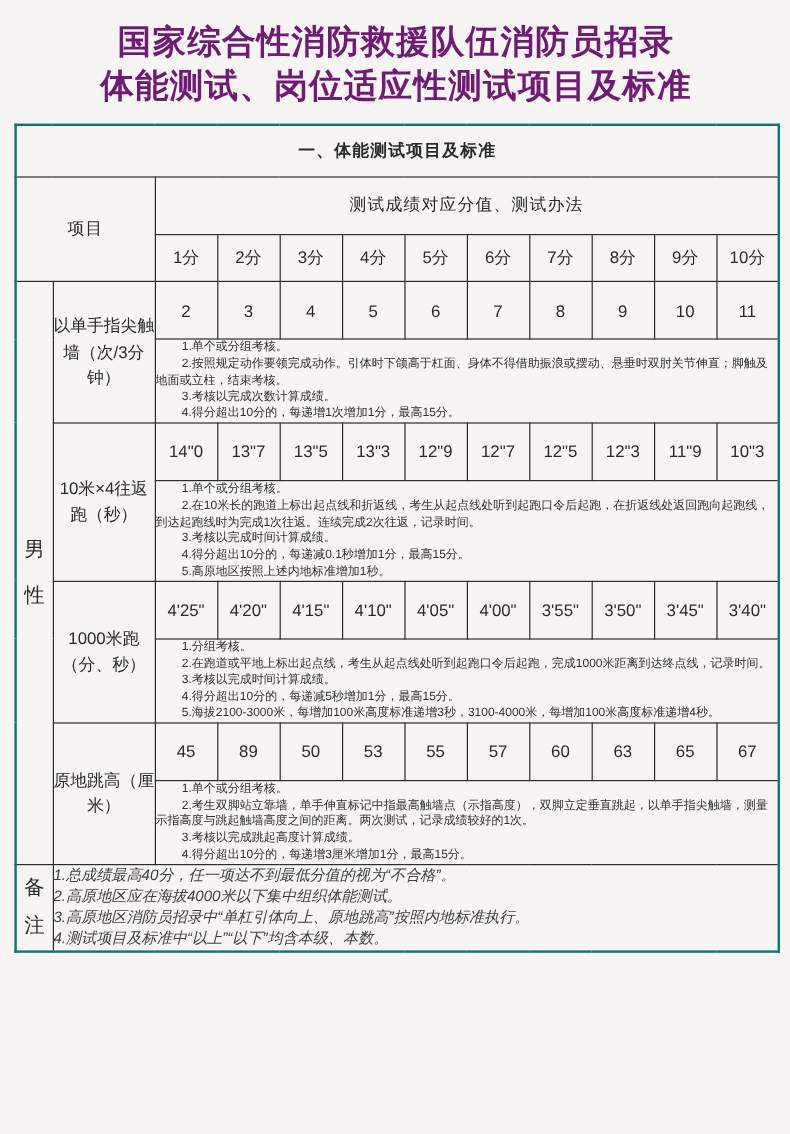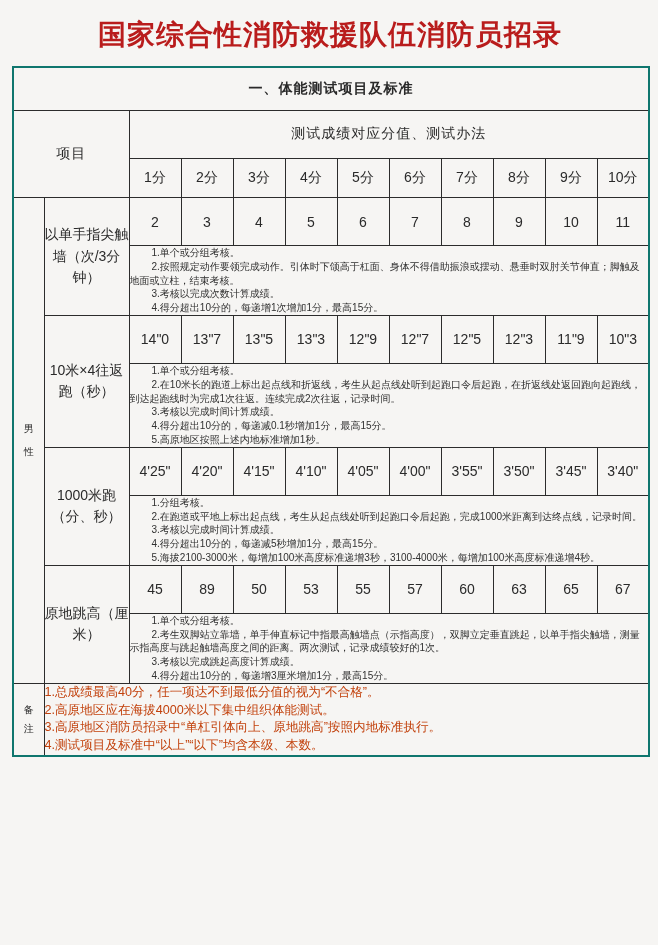--- a/index.html
+++ b/index.html
@@ -5,21 +5,21 @@
   html,body{margin:0;padding:0;}
   body{
     width:658px;height:945px;overflow:hidden;
     background:#f6f5f3;
     font-family:"Liberation Sans","DejaVu Sans",sans-serif;
     color:#262626;
     -webkit-font-smoothing:antialiased;
   }
   .page{padding:6px 10px 0 12px;}
   .doc-title{
-    text-align:center;font-weight:bold;color:#b91c1c;
+    text-align:center;font-weight:bold;color:#701a75;
     font-size:28px;line-height:37px;letter-spacing:1px;
     margin:10px 0 13px 0;
   }
   table.std{
     border-collapse:collapse;table-layout:fixed;
     width:636px;border:2px solid #0f766e;
     background:transparent;
   }
   table.std td{
     border:1px solid #2c2c2c;
@@ -31,43 +31,44 @@
   td.hd-project{height:86px;}
   td.score-hd{height:38px;text-align:center;font-size:13.5px;}
   td.val{height:47px;text-align:center;font-size:14px;}
   td.test-name{
     text-align:center;font-size:13px;line-height:1.55;
     padding:0 3px;
   }
   td.gender-cell,td.remark-label{text-align:center;}
   .vtext{
     display:block;width:1em;margin:0 auto;
-    word-break:break-all;line-height:2.3;font-size:10px;text-align:right;
+    word-break:break-all;line-height:2.3;font-size:17px;text-align:right;
   }
   td.method{
     padding:3px 8px 4px 8px;vertical-align:top;
   }
   td.method p{
     margin:0;font-size:10px;line-height:1.38;
     text-indent:2.2em;color:#303030;
   }
   td.remarks{
     padding:4px 8px 5px 23px;vertical-align:middle;
   }
   td.remarks p{
-    margin:0;font-size:12.6px;line-height:1.42;color:#c2410c;
+    margin:0;font-size:12.6px;line-height:1.42;color:#404040;font-style:italic;
   }
 </style>
 </head>
 <body>
 
 <div class="page">
 
   <div class="doc-title">
     <div>国家综合性消防救援队伍消防员招录</div>
+    <div>体能测试、岗位适应性测试项目及标准</div>
   </div>
 
   <table class="std">
     <colgroup>
       <col style="width:31px">
         <col style="width:85px">
       <col style="width:52px">
         <col style="width:52px">
         <col style="width:52px">
         <col style="width:52px">

